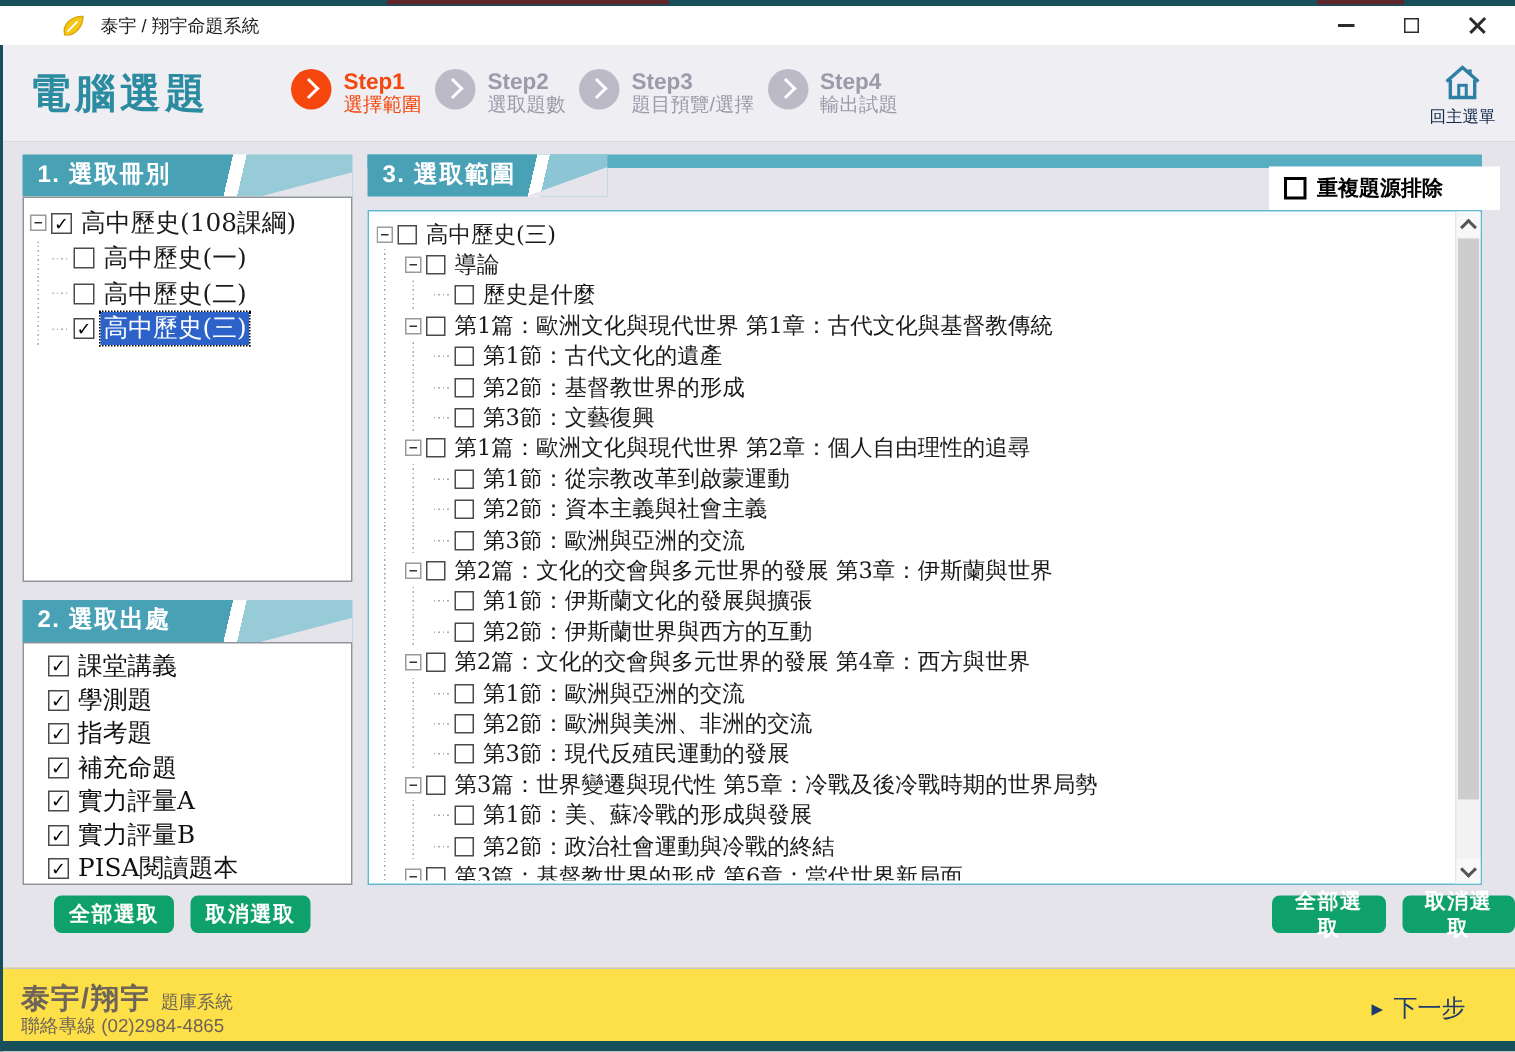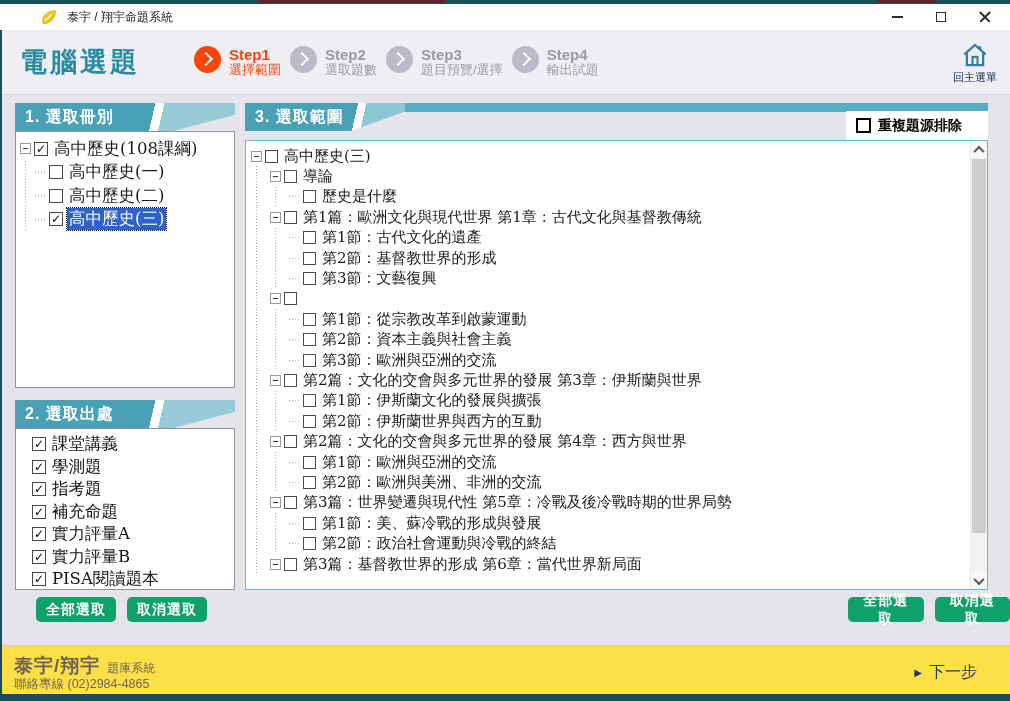--- a/index.html
+++ b/index.html
@@ -61,21 +61,21 @@
   #p3-strip{position:absolute;left:243px;top:8px;width:743px;height:9px;background:#57AEC2;}
   #p3-hdr{left:243px;top:8px;width:160px;
       background:linear-gradient(103deg,#49A1B6 0 68%,#ffffff 68% 73%,#8CC6D4 73% 100%);}
   #p3-hdr::after{clip-path:polygon(66% 100%,100% 30%,100% 100%);}
 
   
   .wbox{position:absolute;background:#fff;box-sizing:border-box;}
   #p1-box{left:13px;top:36px;width:220px;height:257px;border:1px solid #8F9499;padding:5px 0 0 4px;overflow:hidden;}
   #p2-box{left:13px;top:333px;width:220px;height:162px;border:1px solid #8F9499;padding:4px 0 0 16px;overflow:hidden;}
   #p3-box{left:243px;top:45px;width:743px;height:450px;border:1px solid #63B9D2;overflow:hidden;}
-  #dedup-box{left:844px;top:16px;width:142px;height:29px;display:flex;align-items:center;gap:7px;padding-left:10px;}
+  #dedup-box{left:844px;top:16px;width:154px;height:29px;display:flex;align-items:center;gap:7px;padding-left:10px;}
   .dedup-cb{width:15px;height:15px;border:2px solid #000;background:#fff;box-sizing:border-box;flex:none;}
   .dedup-label{font-size:14px;font-weight:bold;color:#000;white-space:nowrap;}
 
   
   .tree{position:absolute;left:5px;top:5px;right:20px;bottom:2px;overflow:hidden;}
   .trow{display:flex;align-items:center;height:20.4px;font-family:"DejaVu Serif",serif;
         font-size:15px;color:#1a1a1a;white-space:nowrap;}
   .p1tree .trow{height:23.5px;font-size:16.5px;}
   .tguide{width:19px;align-self:stretch;position:relative;flex:none;}
   .tguide::before{content:"";position:absolute;left:5px;top:0;bottom:0;width:1px;
@@ -331,20 +331,21 @@
           <span class="tguide"></span>
           <span class="tguide"></span>
           <span class="hstub"></span>
           <span class="cb"></span>
           <span class="tlabel">第3節：文藝復興</span>
         </div>
         <div class="trow">
           <span class="tguide"></span>
           <span class="expander"></span>
           <span class="cb"></span>
+          <span class="tlabel">第1篇：歐洲文化與現代世界 第2章：個人自由理性的追尋</span>
         </div>
         <div class="trow">
           <span class="tguide"></span>
           <span class="tguide"></span>
           <span class="hstub"></span>
           <span class="cb"></span>
           <span class="tlabel">第1節：從宗教改革到啟蒙運動</span>
         </div>
         <div class="trow">
           <span class="tguide"></span>
@@ -392,20 +393,27 @@
           <span class="hstub"></span>
           <span class="cb"></span>
           <span class="tlabel">第1節：歐洲與亞洲的交流</span>
         </div>
         <div class="trow">
           <span class="tguide"></span>
           <span class="tguide"></span>
           <span class="hstub"></span>
           <span class="cb"></span>
           <span class="tlabel">第2節：歐洲與美洲、非洲的交流</span>
+        </div>
+        <div class="trow">
+          <span class="tguide"></span>
+          <span class="tguide"></span>
+          <span class="hstub"></span>
+          <span class="cb"></span>
+          <span class="tlabel">第3節：現代反殖民運動的發展</span>
         </div>
         <div class="trow">
           <span class="tguide"></span>
           <span class="expander"></span>
           <span class="cb"></span>
           <span class="tlabel">第3篇：世界變遷與現代性 第5章：冷戰及後冷戰時期的世界局勢</span>
         </div>
         <div class="trow">
           <span class="tguide"></span>
           <span class="tguide"></span>

